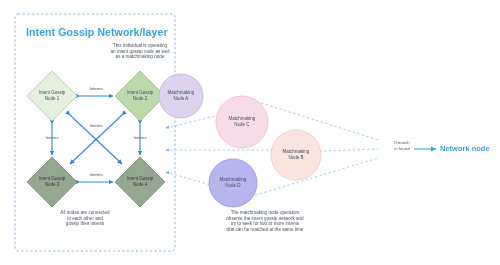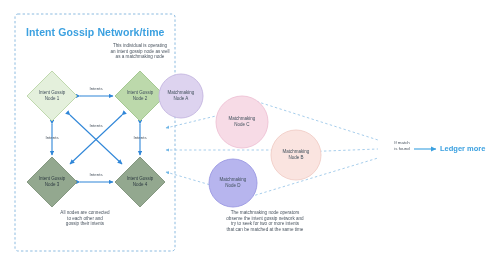--- a/index.html
+++ b/index.html
@@ -133,36 +133,36 @@
   <g>
     <path d="M140,157 L165,182 L140,207 L115,182 z" fill="#93a88f" stroke="#7d9179" stroke-width="0.9"></path>
   </g>
 
   <circle cx="181" cy="96" r="22" fill="#ddd3ef" stroke="#c4b5e0" stroke-width="0.9"></circle>
   <circle cx="242" cy="122" r="26" fill="#f7dbe6" stroke="#eec2d5" stroke-width="0.9"></circle>
   <circle cx="296" cy="155" r="25" fill="#fae4e0" stroke="#f0cdc6" stroke-width="0.9"></circle>
   <circle cx="233" cy="183" r="24" fill="#b7b5ee" stroke="#9b98e2" stroke-width="0.9"></circle>
 </svg>
 
-<div id="title">Intent Gossip Network/time</div>
+<div id="title">Intent Gossip Network/layer</div>
 
 <div class="lbl" id="note-top">This individual is operating
 an intent gossip node as well
 as a matchmaking node</div>
 <div class="lbl" id="note-left">All nodes are connected
 to each other and
 gossip their intents</div>
 <div class="lbl" id="note-right">The matchmaking node operators
 observe the intent gossip network and
 try to seek for two or more intents
 that can be matched at the same time</div>
 
 <div class="lbl" id="if-match">If match
 is found</div>
-<div id="ledger">Ledger more</div>
+<div id="ledger">Network node</div>
 
 <div class="node-label" style="left:27px;top:90px;width:50px">Intent Gossip
 Node 1</div>
 <div class="node-label" style="left:115px;top:90px;width:50px">Intent Gossip
 Node 2</div>
 <div class="node-label dark" style="left:27px;top:176px;width:50px">Intent Gossip
 Node 3</div>
 <div class="node-label dark" style="left:115px;top:176px;width:50px">Intent Gossip
 Node 4</div>
 

